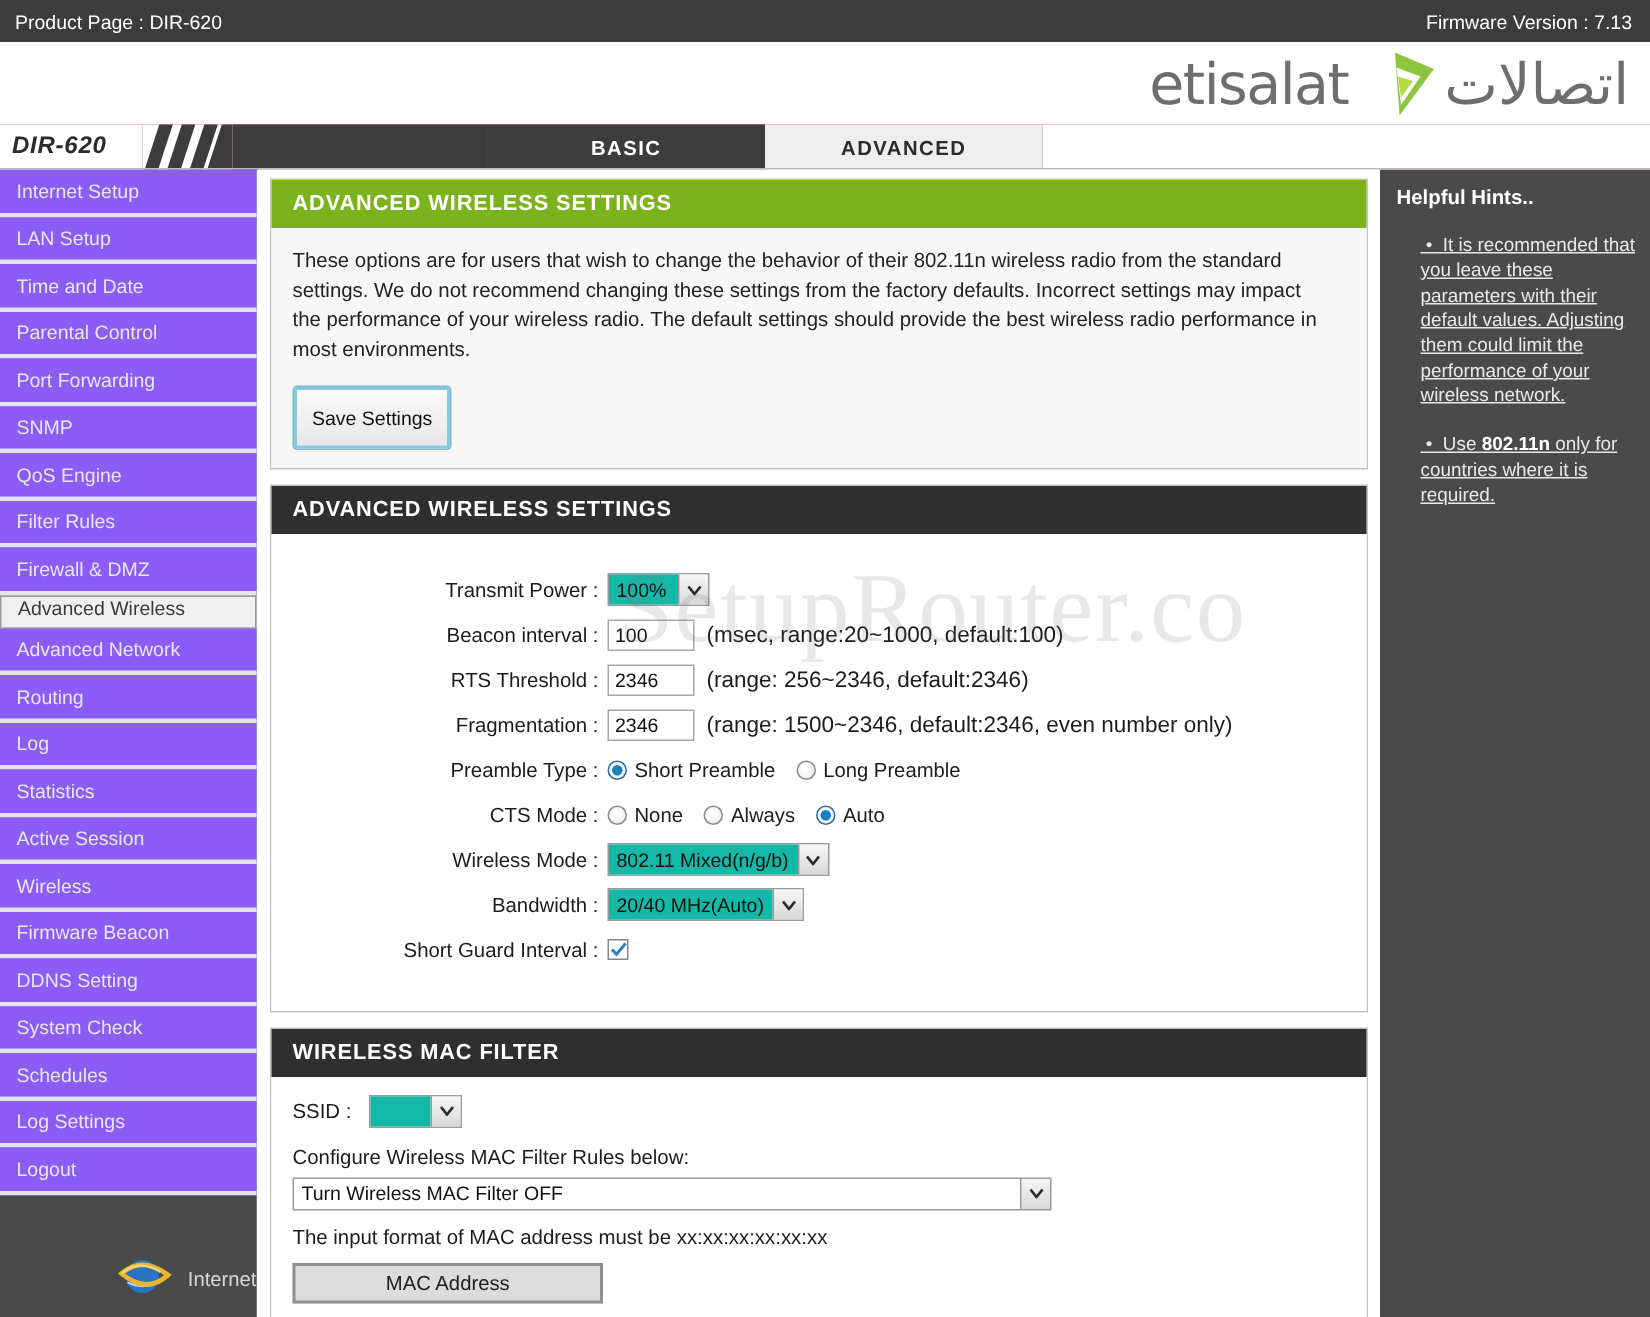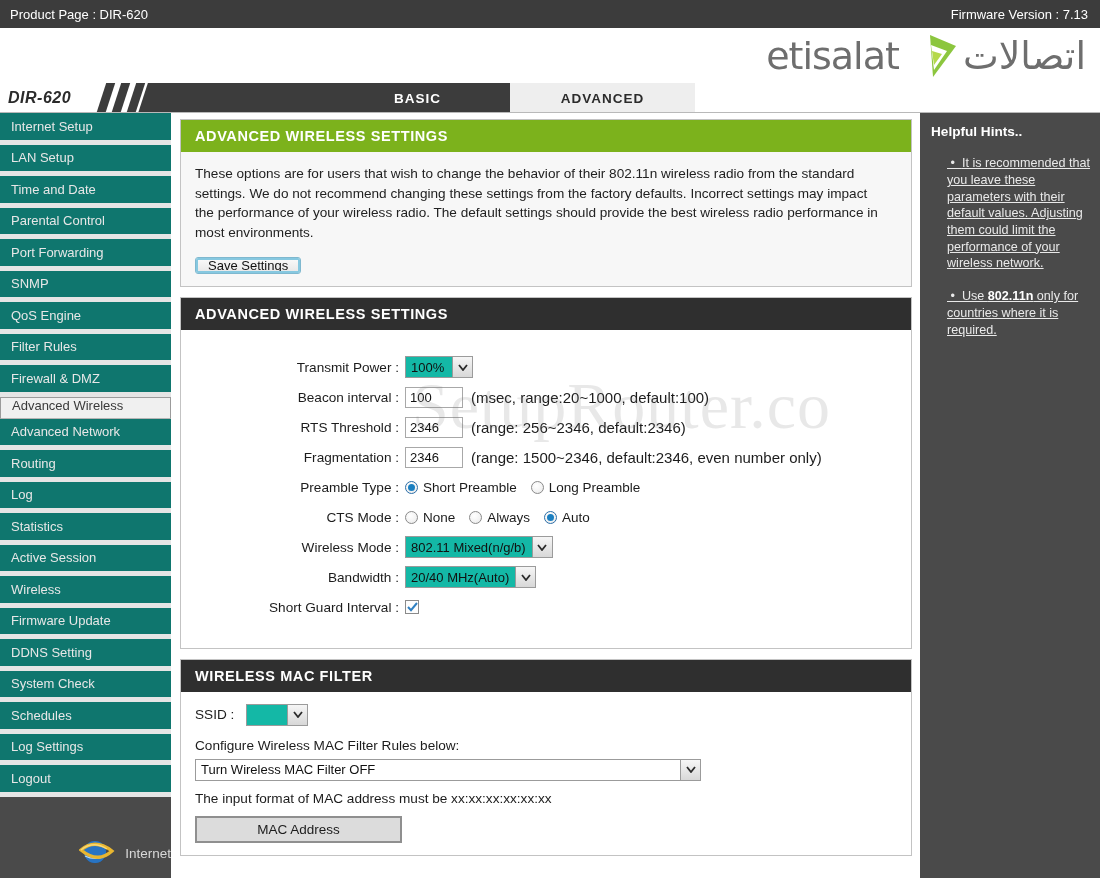--- a/index.html
+++ b/index.html
@@ -116,22 +116,22 @@
     display: flex;
     flex-direction: column;
     padding-top: 0px;
   }
   .navitem {
     height: 31.5px;
     display: flex; align-items: center;
     padding-left: 11px;
     color: #e7e7e7;
     font-size: 13px;
-    border-bottom: 5px solid #e5e5e5;
-    background: #0f766e;
+    border-bottom: 3px solid #e5e5e5;
+    background: #8b5cf6;
     cursor: pointer;
   }
   .navitem.sel {
     background: #f0f0f0;
     color: #3a3a3a;
     border-bottom: 1px solid #b5b5b5;
   }
   .sidebar-foot {
     flex: 1;
     background: #4a4a4a;
@@ -178,21 +178,21 @@
   .desc {
     font-size: 13.6px; color: #222222; line-height: 1.45;
     margin: 0 0 14px 0;
     max-width: 690px;
   }
 
   .btnrow { display: flex; gap: 8px; }
   .btn {
     font-family: "Liberation Sans", sans-serif;
     font-size: 13px;
-    padding: 0 12px;
+    padding: 13px 12px;
     background: linear-gradient(#fbfbfb,#e6e6e6);
     border: 1px solid #9a9a9a;
     border-radius: 3px;
     color: #111;
     cursor: pointer;
   }
   .btn.focused { outline: 2px solid #86c8e0; outline-offset: -3px; border-color:#7fb8cf;}
 
   
   .form { padding: 14px 0 10px 0; }
@@ -364,21 +364,21 @@
     <div class="navitem">QoS Engine</div>
     <div class="navitem">Filter Rules</div>
     <div class="navitem">Firewall &amp; DMZ</div>
     <div class="navitem sel">Advanced Wireless</div>
     <div class="navitem">Advanced Network</div>
     <div class="navitem">Routing</div>
     <div class="navitem">Log</div>
     <div class="navitem">Statistics</div>
     <div class="navitem">Active Session</div>
     <div class="navitem">Wireless</div>
-    <div class="navitem">Firmware Update</div>
+    <div class="navitem">Firmware Beacon</div>
     <div class="navitem">DDNS Setting</div>
     <div class="navitem">System Check</div>
     <div class="navitem">Schedules</div>
     <div class="navitem">Log Settings</div>
     <div class="navitem">Logout</div>
 
     <div class="sidebar-foot">
       <div class="ie-row">
         <span>
           <svg width="36" height="30" viewBox="0 0 36 30">

